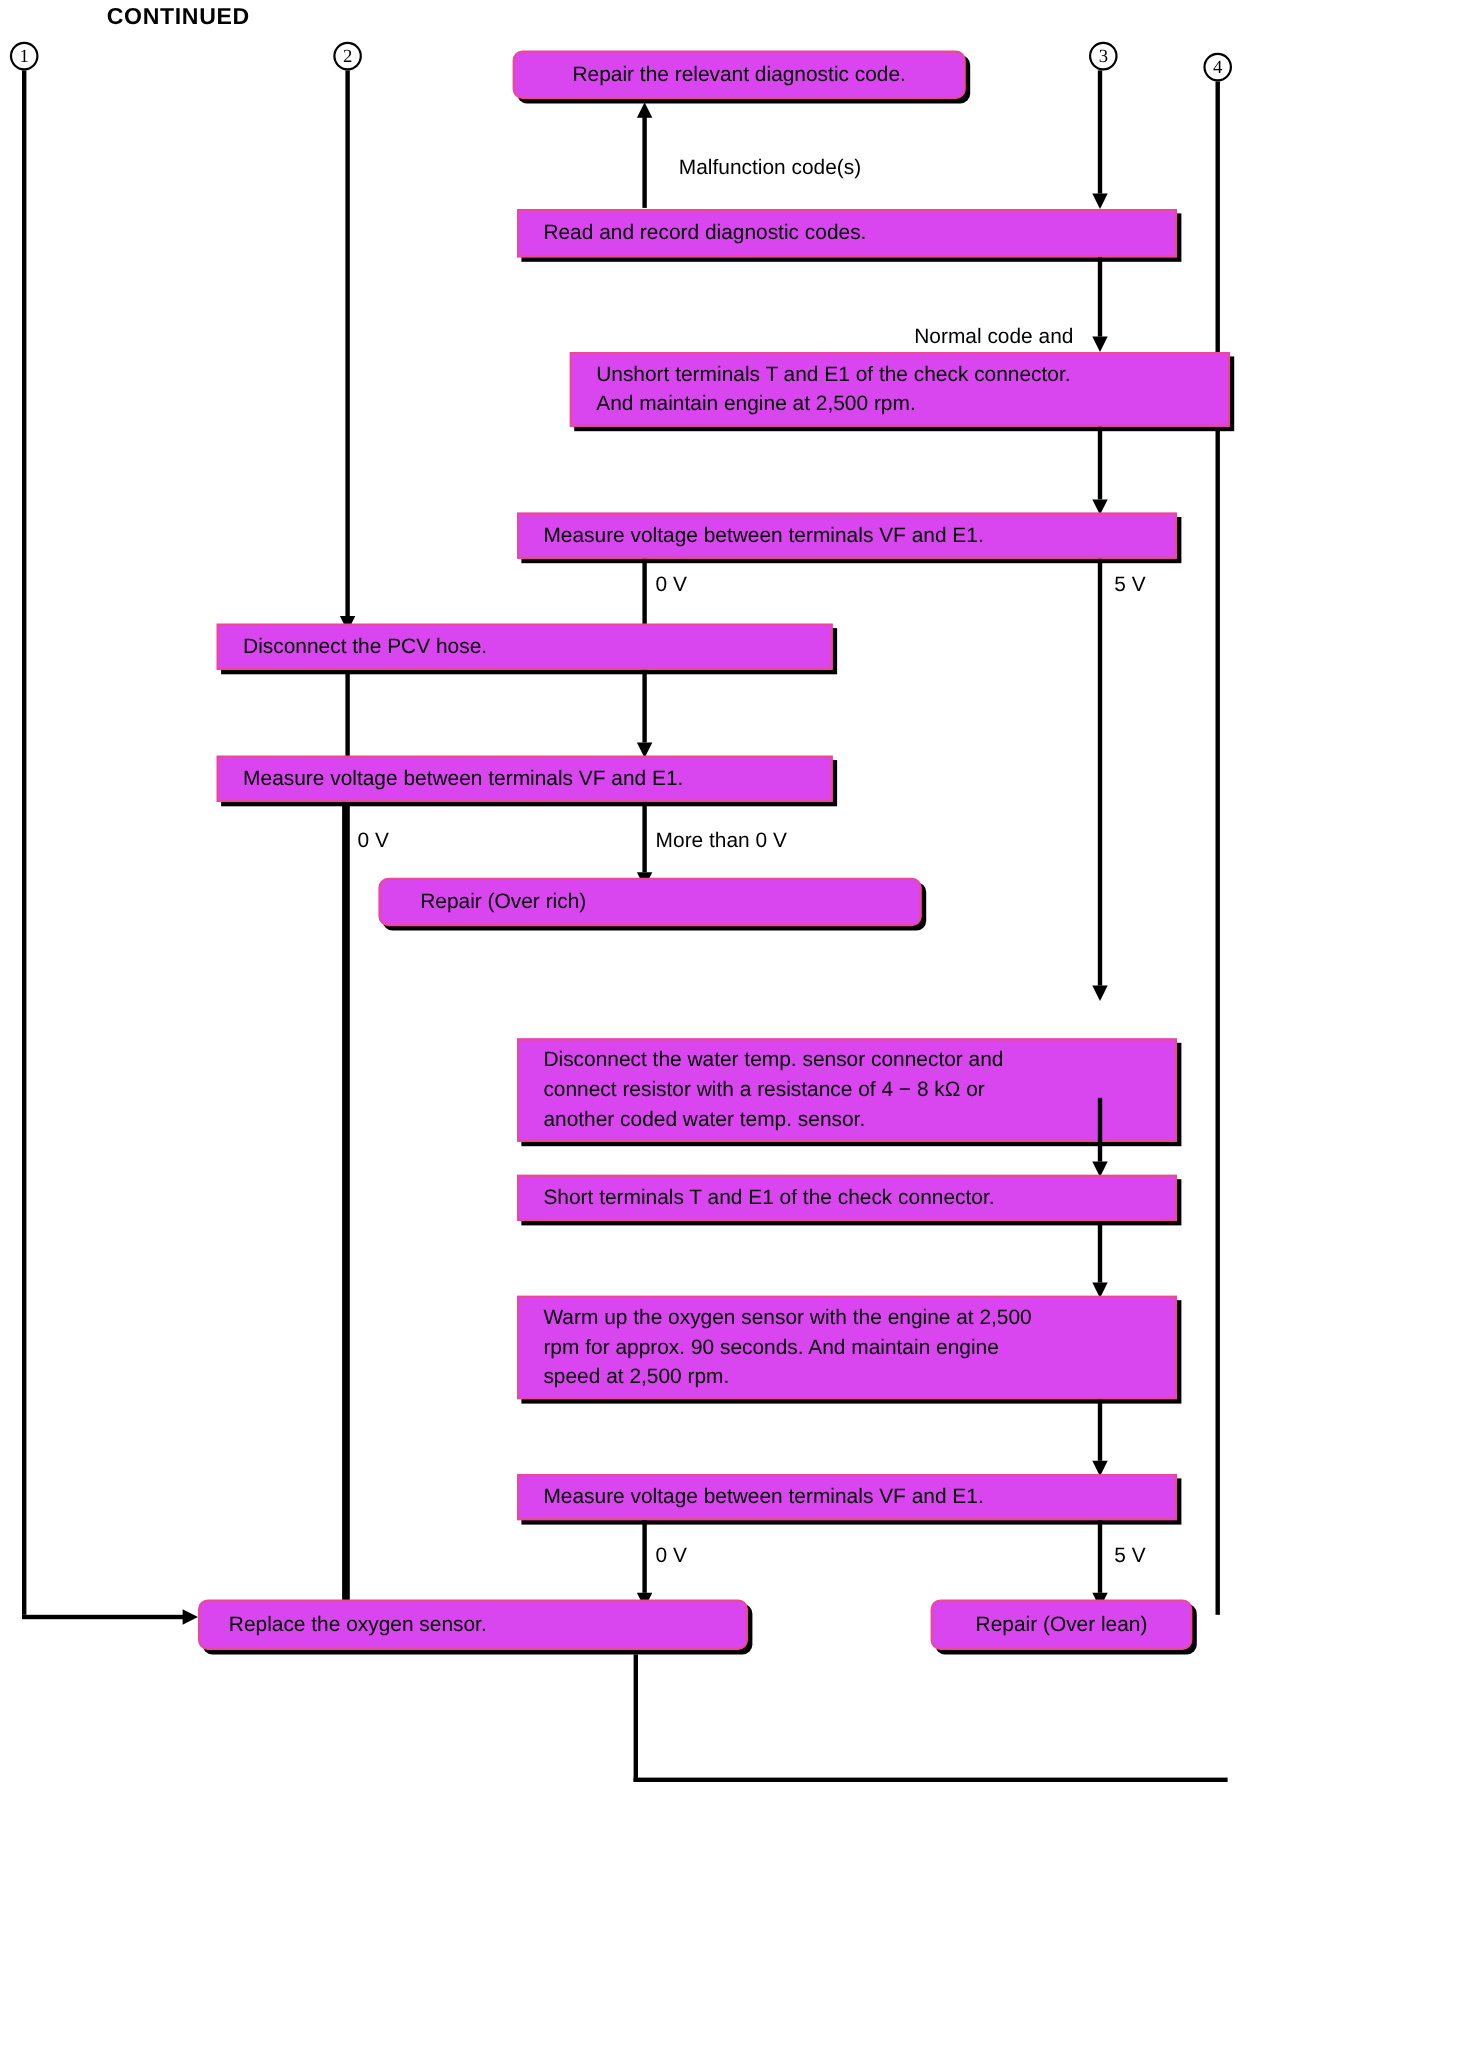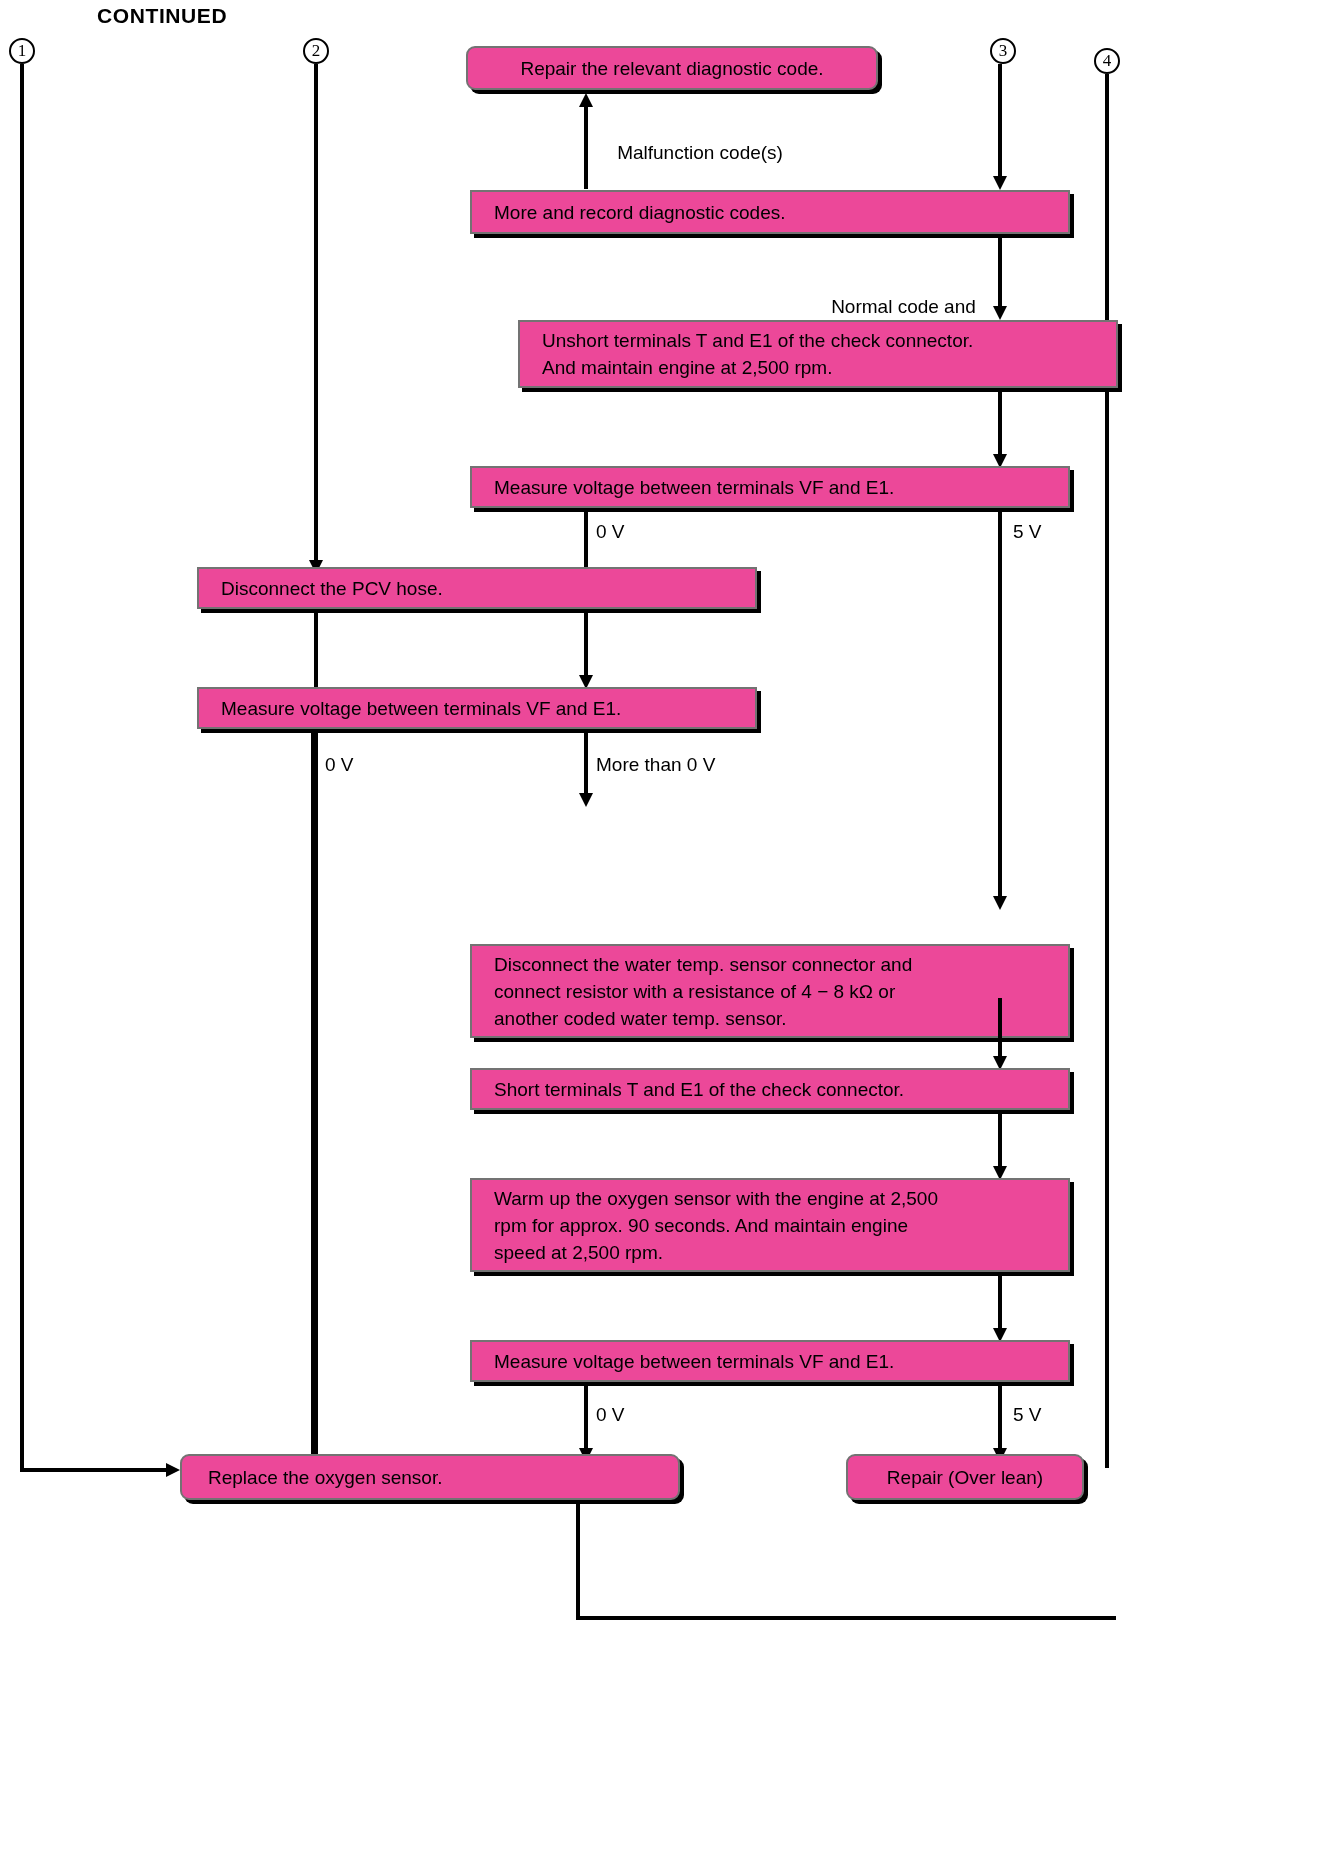--- a/index.html
+++ b/index.html
@@ -45,22 +45,22 @@
     font-size: 17px;
     line-height: 22px;
     text-align: center;
     font-family: "Liberation Serif", serif;
   }
 
   
   .box {
     position: absolute;
     box-sizing: border-box;
-    background: #ec4899;
-    border: 2px solid #737373;
+    background: #d946ef;
+    border: 2px solid #ec4899;
     box-shadow: 4px 4px 0 0 #000;
   }
   .box.rounded {
     border-radius: 9px;
     box-shadow: 4px 4px 0 0 #000;
   }
   .box .txt {
     position: absolute;
     left: 22px;
     top: 50%;
@@ -140,21 +140,21 @@
 
   <div class="vline" style="left:584px; top:105px; height:84px;"></div>
   <div class="arrow-up" style="left:579px; top:93px;"></div>
 
   <div class="edge-label" style="left:596px; top:115px;">
     <span>Malfunction code(s)</span><br>
     <span>(Ex. code </span><b>5</b><span> )</span>
   </div>
 
   <div class="box" style="left:470px; top:190px; width:600px; height:44px;">
-    <div class="txt">More and record diagnostic codes.</div>
+    <div class="txt">Read and record diagnostic codes.</div>
   </div>
 
   <div class="vline" style="left:998px; top:64px; height:112px;"></div>
   <div class="arrow-down" style="left:993px; top:176px;"></div>
 
   <div class="vline" style="left:998px; top:234px; height:72px;"></div>
   <div class="arrow-down" style="left:993px; top:306px;"></div>
 
   <div class="edge-label" style="left:810px; top:269px;">
     <span>Normal code and</span><br>
@@ -194,20 +194,23 @@
     <div class="txt">Measure voltage between terminals VF and E1.</div>
   </div>
 
   <div class="vline" style="left:311px; top:729px; height:739px;"></div>
   <div class="edge-label" style="left:325px; top:752px;">0 V</div>
 
   <div class="vline" style="left:584px; top:729px; height:64px;"></div>
   <div class="arrow-down" style="left:579px; top:793px;"></div>
   <div class="edge-label" style="left:596px; top:752px;">More than 0 V</div>
 
+  <div class="box rounded" style="left:344px; top:798px; width:494px; height:44px;">
+    <div class="txt" style="left:36px;">Repair (Over rich)</div>
+  </div>
 
   <div class="box" style="left:470px; top:944px; width:600px; height:94px;">
     <div class="txt">Disconnect the water temp. sensor connector and
 connect resistor with a resistance of 4 − 8 kΩ or
 another coded water temp. sensor.</div>
   </div>
 
   <div class="vline" style="left:998px; top:998px; height:58px;"></div>
   <div class="arrow-down" style="left:993px; top:1056px;"></div>
 

